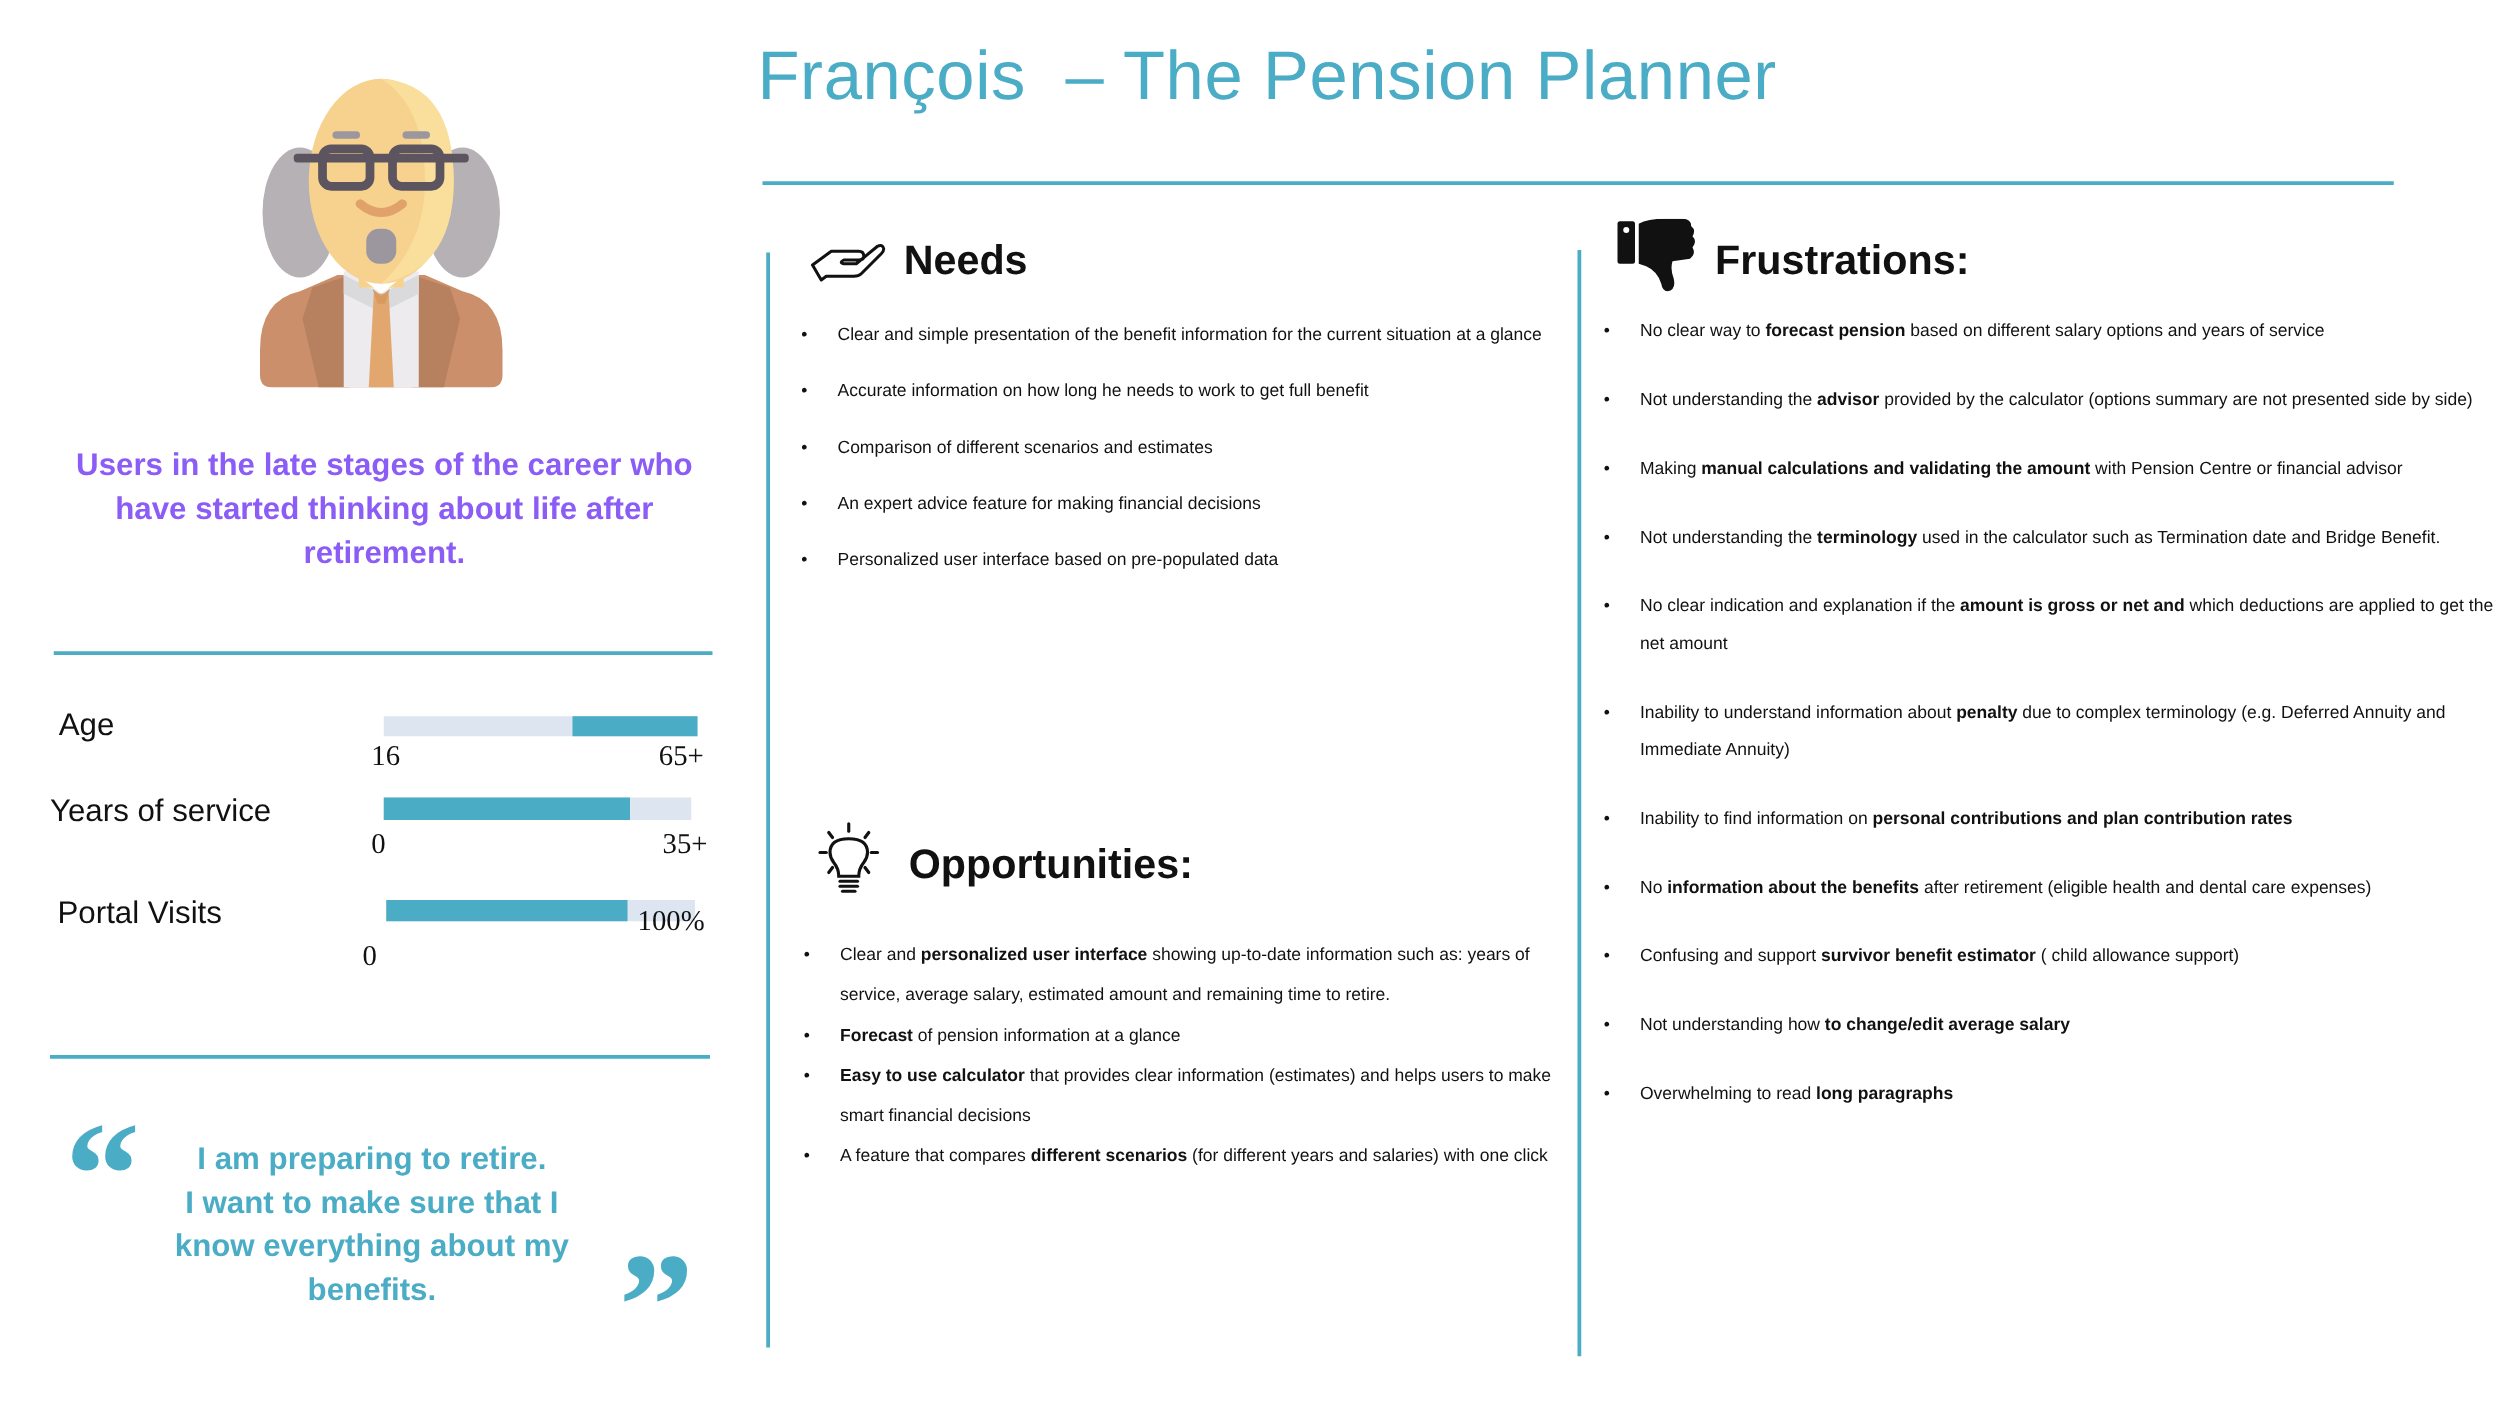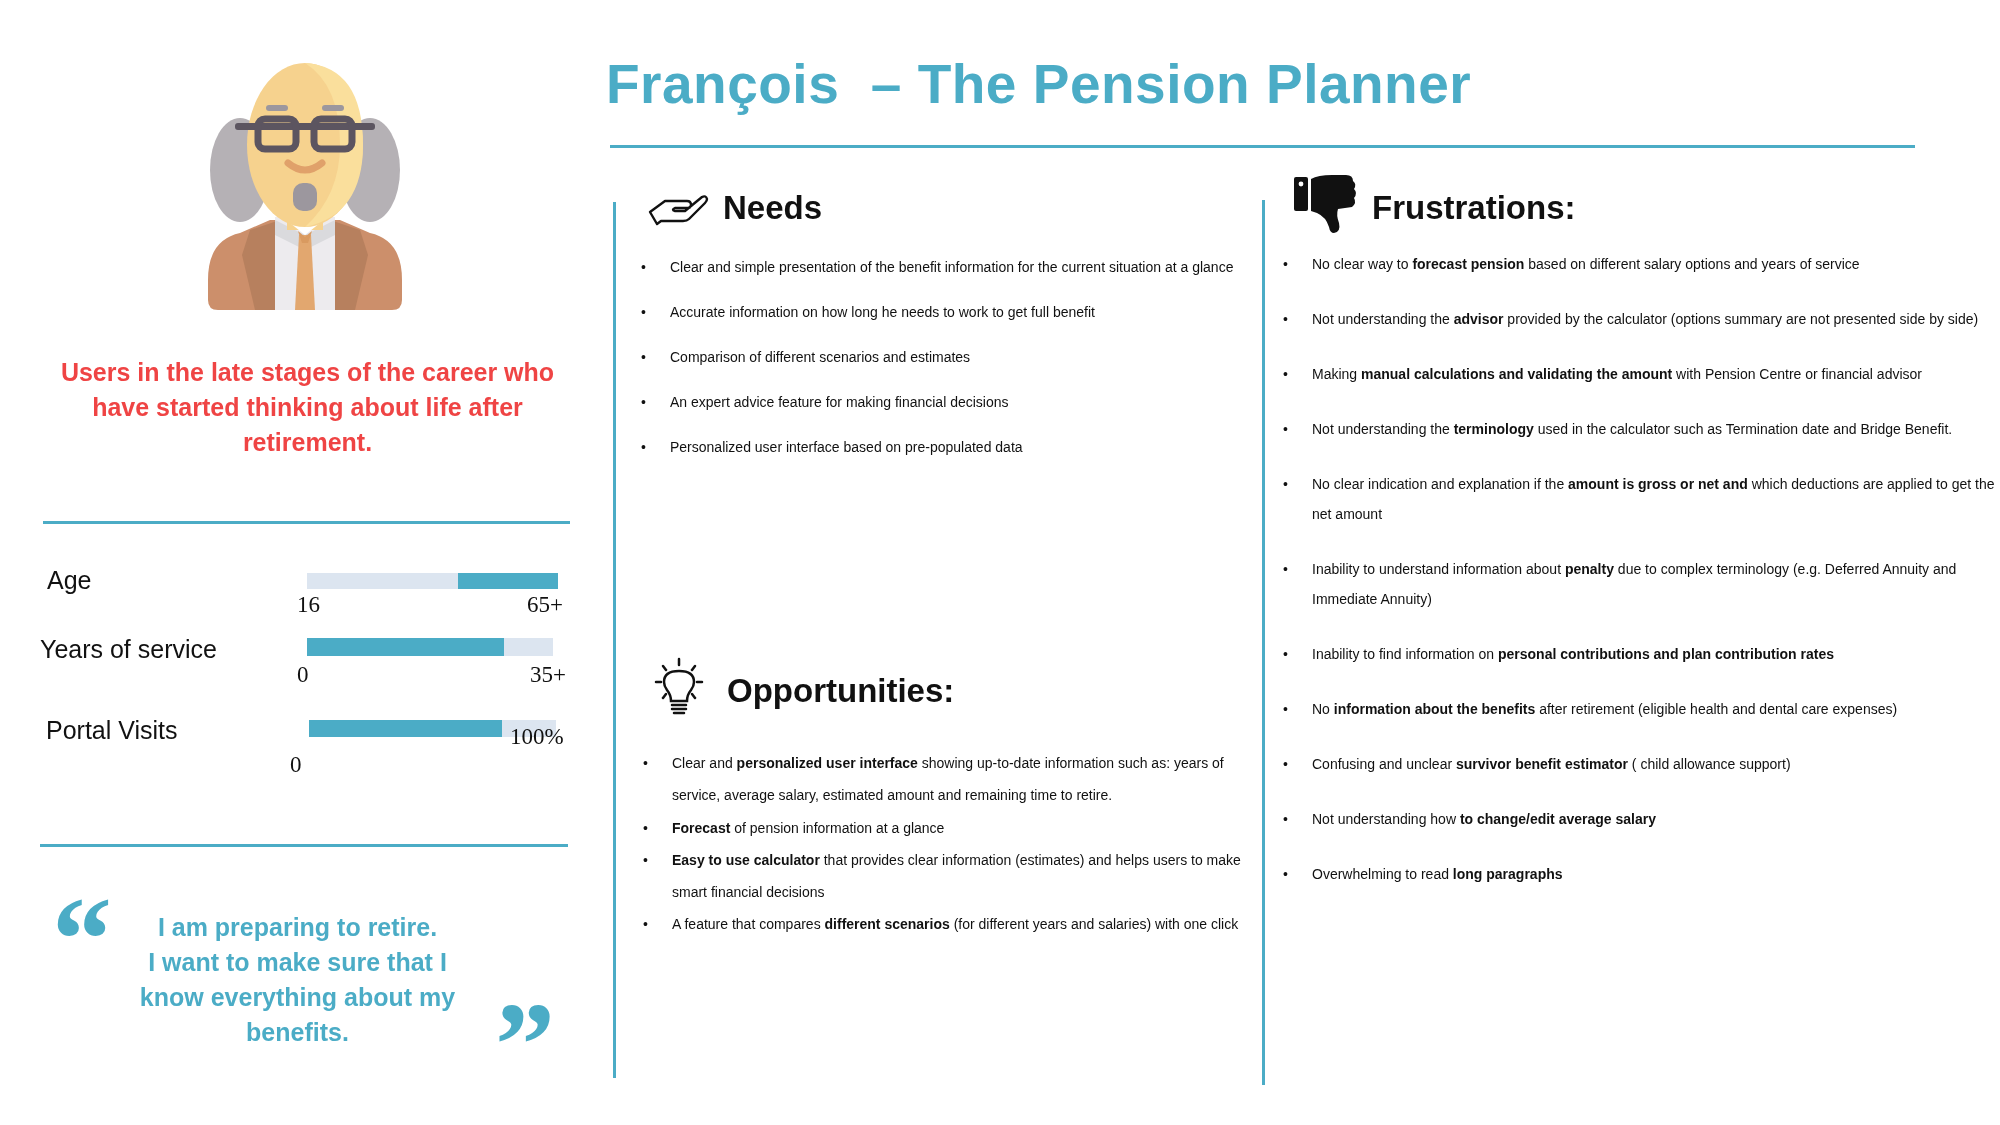--- a/index.html
+++ b/index.html
@@ -4,34 +4,34 @@
 <style>
   html,body{margin:0;padding:0;background:#fff;}
   body{width:2000px;height:1125px;position:relative;overflow:hidden;font-family:"Liberation Sans","DejaVu Sans",sans-serif;color:#111;}
   .abs{position:absolute;}
   .hline{position:absolute;height:3px;background:#4BACC6;}
   .vline{position:absolute;width:3px;background:#4BACC6;}
 
   
   #avatar{left:200px;top:55px;width:210px;height:255px;}
 
-  .persona-desc{left:40px;top:355px;width:535px;text-align:center;font-weight:bold;font-size:25px;line-height:35px;color:#ef4444;}
+  .persona-desc{left:40px;top:355px;width:535px;text-align:center;font-weight:bold;font-size:25px;line-height:35px;color:#8b5cf6;}
 
   
   .stat-label{font-size:25px;color:#111;}
   .bar-track{position:absolute;background:#DCE5F0;}
   .bar-fill{position:absolute;top:0;height:100%;background:#4BACC6;}
   .tick{position:absolute;font-size:23px;color:#111;font-family:Liberation Serif, serif;}
 
   
   .quote-mark{font-family:"Liberation Serif",serif;font-weight:bold;color:#4BACC6;font-size:120px;line-height:1;}
   .quote-text{left:115px;top:910px;width:365px;text-align:center;font-weight:bold;font-size:25px;line-height:35px;color:#4BACC6;}
 
   
-  .title{left:606px;top:52px;font-size:55px;font-weight:bold;color:#4BACC6;letter-spacing:0.5px;white-space:pre;}
+  .title{left:606px;top:28px;font-size:55px;font-weight:normal;color:#4BACC6;letter-spacing:0.5px;white-space:pre;}
 
   .sec-head{font-size:33px;font-weight:bold;color:#111;}
   ul.bul{list-style:none;margin:0;padding:0;position:absolute;}
   ul.bul li{position:relative;padding-left:29px;font-size:14px;color:#111;}
   ul.bul li::before{content:"•";position:absolute;left:0;top:0;}
   #needs-list li{line-height:45px;}
   #opp-list li{line-height:32.3px;}
   #frus-list li{line-height:30px;margin-bottom:25px;}
   b{font-weight:bold;}
 </style>
@@ -158,16 +158,16 @@
 <div class="abs sec-head" style="left:1372px;top:189px;">Frustrations:</div>
 <ul class="bul" id="frus-list" style="left:1283px;top:249px;width:715px;">
     <li><span>No clear way to </span><b>forecast pension</b><span> based on different salary options and years of service</span></li>
     <li><span>Not understanding the </span><b>advisor</b><span> provided by the calculator (options summary are not presented side by side)</span></li>
     <li><span>Making </span><b>manual calculations and validating the amount</b><span> with Pension Centre or financial advisor</span></li>
     <li><span>Not understanding the </span><b>terminology</b><span> used in the calculator such as Termination date and Bridge Benefit.</span></li>
     <li><span>No clear indication and explanation if the </span><b>amount is gross or net and</b><span> which deductions are applied to get the net amount</span></li>
     <li><span>Inability to understand information about </span><b>penalty</b><span> due to complex terminology (e.g. Deferred Annuity and Immediate Annuity)</span></li>
     <li><span>Inability to find information on </span><b>personal contributions and plan contribution rates</b></li>
     <li><span>No </span><b>information about the benefits</b><span> after retirement (eligible health and dental care expenses)</span></li>
-    <li><span>Confusing and unclear </span><b>survivor benefit estimator</b><span> ( child allowance support)</span></li>
+    <li><span>Confusing and support </span><b>survivor benefit estimator</b><span> ( child allowance support)</span></li>
     <li><span>Not understanding how </span><b>to change/edit average salary</b></li>
     <li><span>Overwhelming to read </span><b>long paragraphs</b></li>
   </ul>
 
 </body></html>

